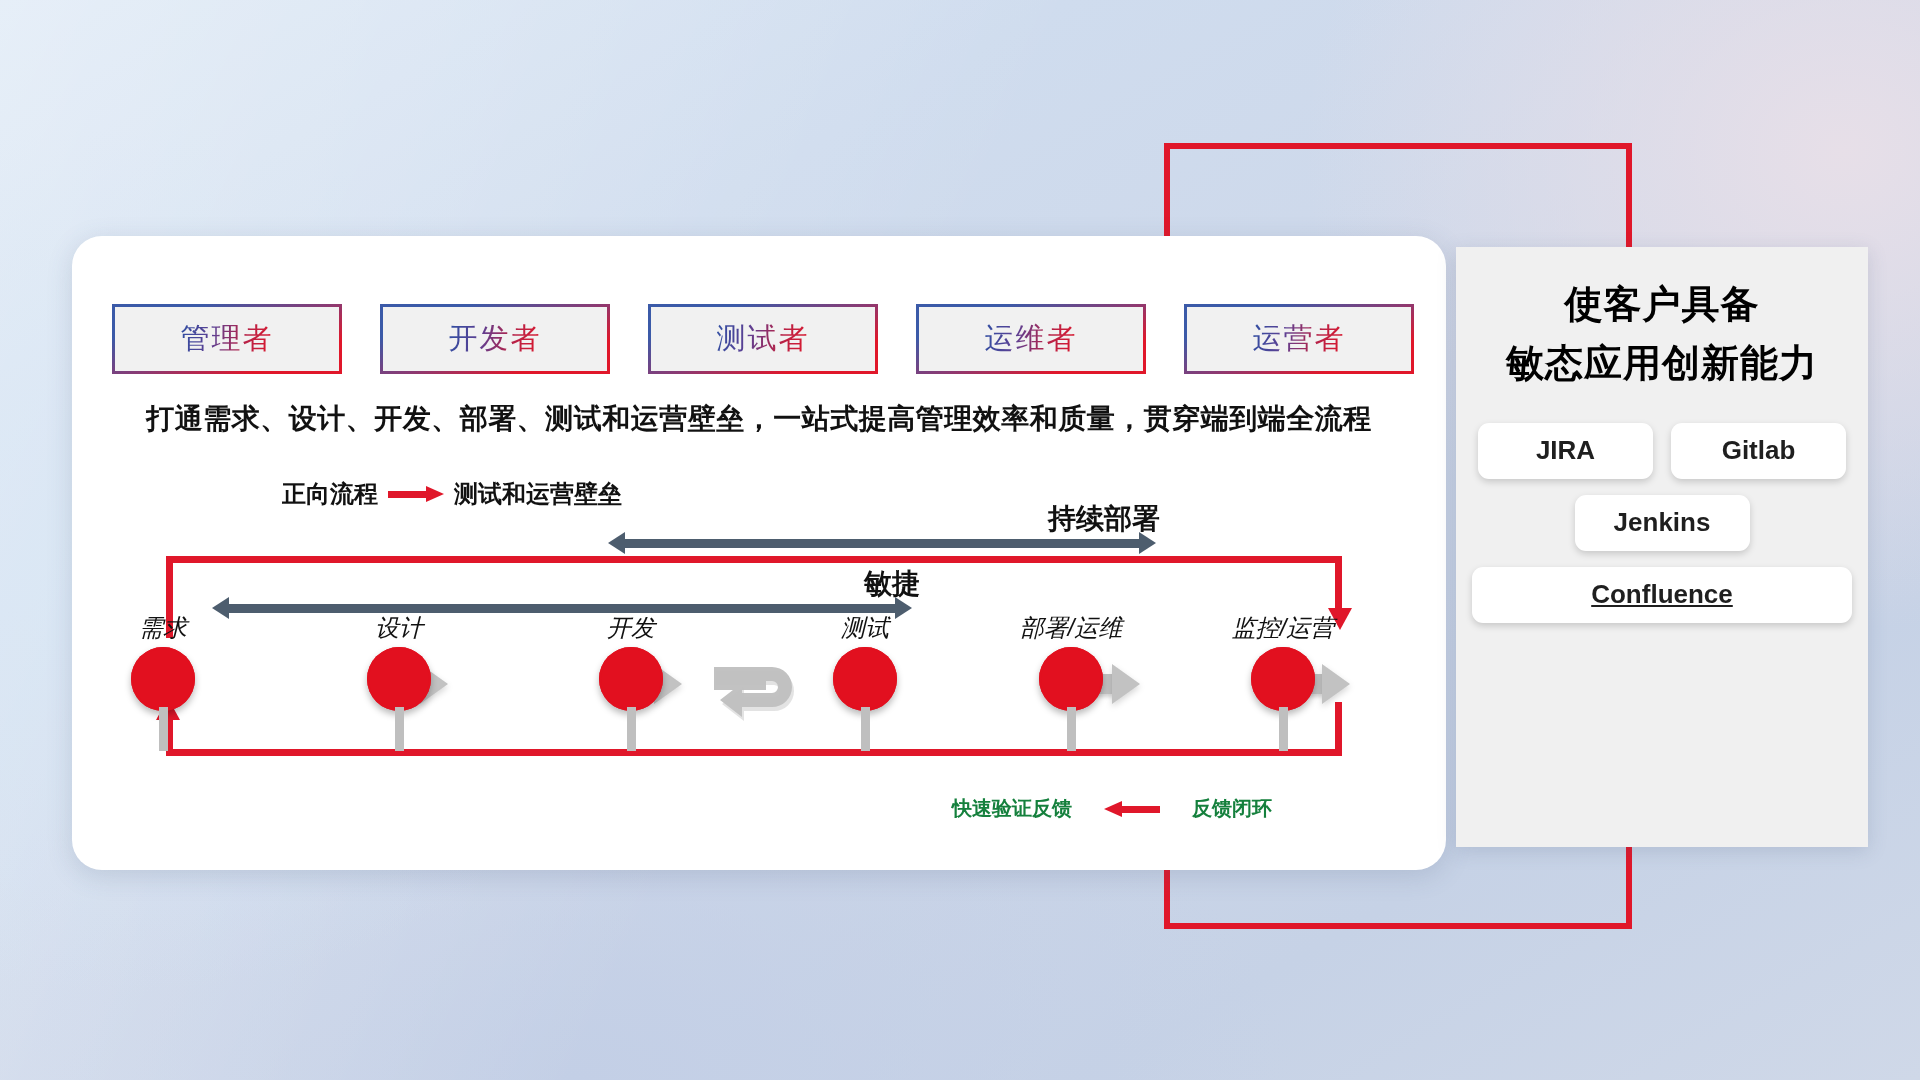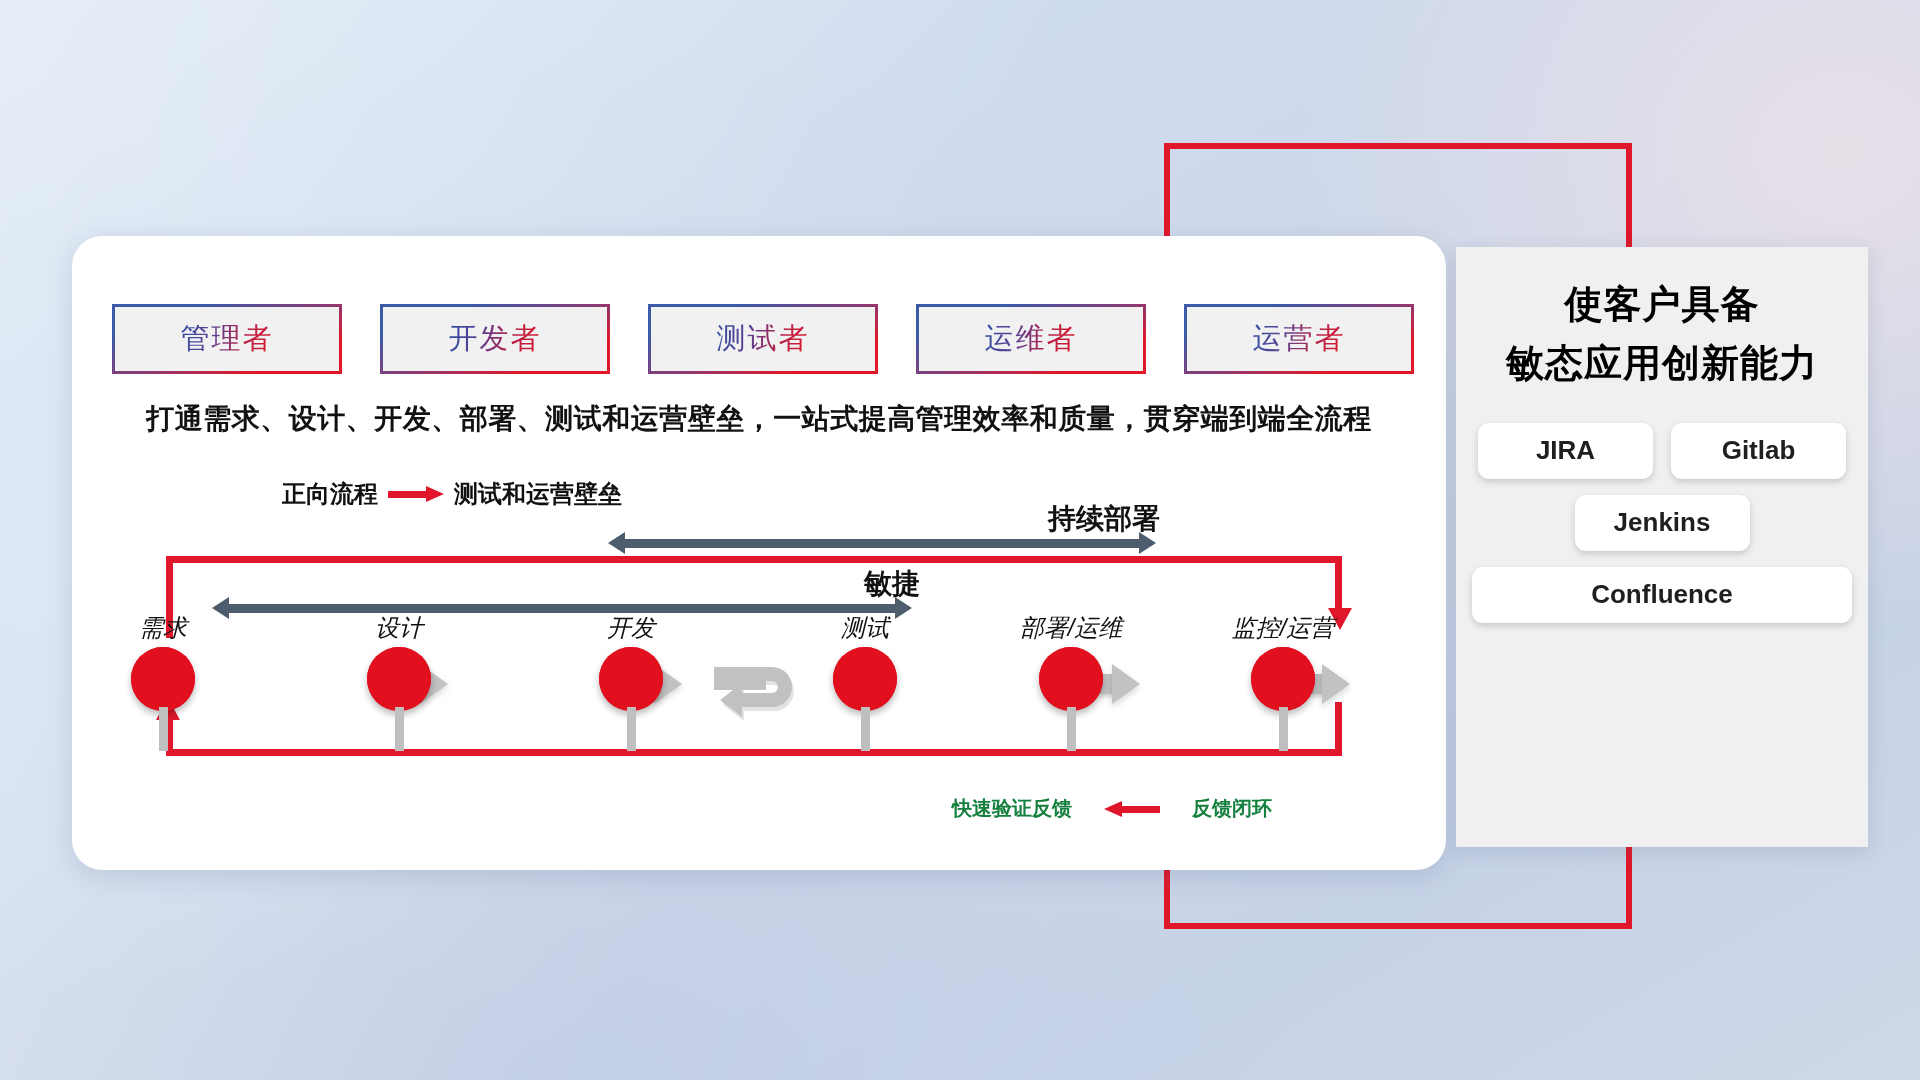--- a/index.html
+++ b/index.html
@@ -109,21 +109,21 @@
   
   #panel{position:absolute;left:1456px;top:247px;width:412px;height:600px;
     background:#f0f0f0;box-shadow:0 4px 18px rgba(70,90,120,.18);}
   #panel-title{padding:28px 10px 4px;text-align:center;color:#000000;
     font-size:38px;font-weight:bold;line-height:1.55;letter-spacing:1px;}
   #tools{margin:26px 16px 0;display:flex;flex-wrap:wrap;gap:16px 18px;justify-content:center;}
   .tool{height:56px;background:#fff;border-radius:11px;display:flex;align-items:center;
     justify-content:center;font-size:26px;font-weight:bold;color:#1f1f1f;
     box-shadow:0 3px 7px rgba(0,0,0,.17);text-align:right;}
   .tool.half{width:175px;}
-  .tool.full{width:418px;}
+  .tool.full{width:418px;text-decoration:underline;}
 </style>
 </head>
 <body>
 
 <div id="bg"></div>
 
 <div id="red-frame"></div>
 
 <div id="card"></div>
 

